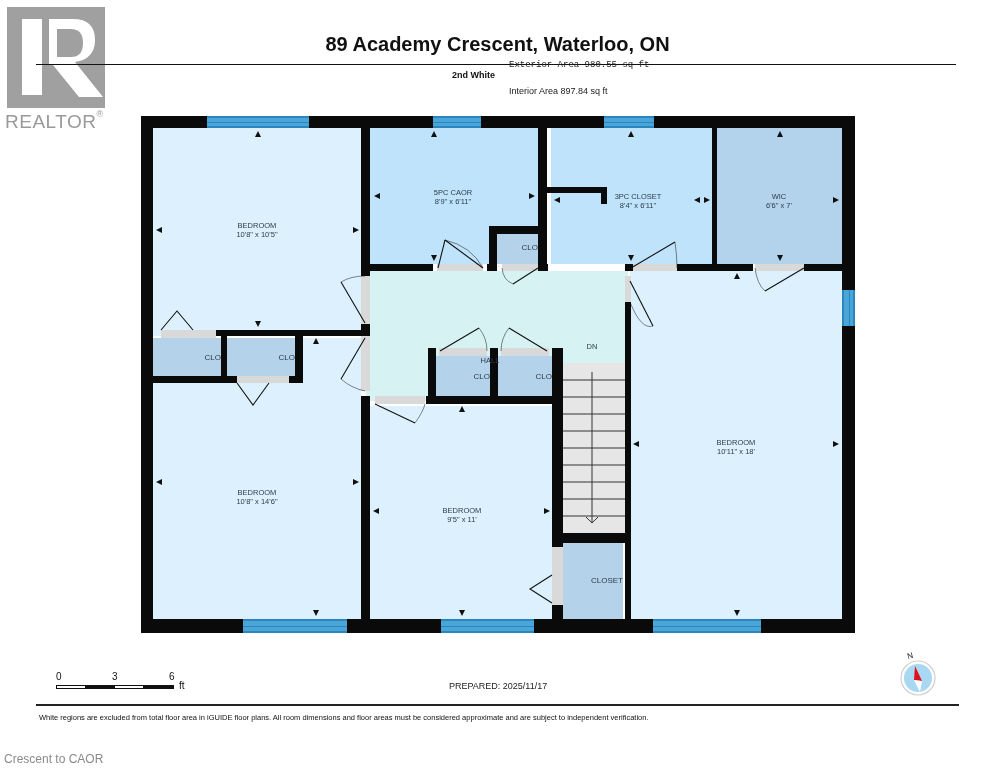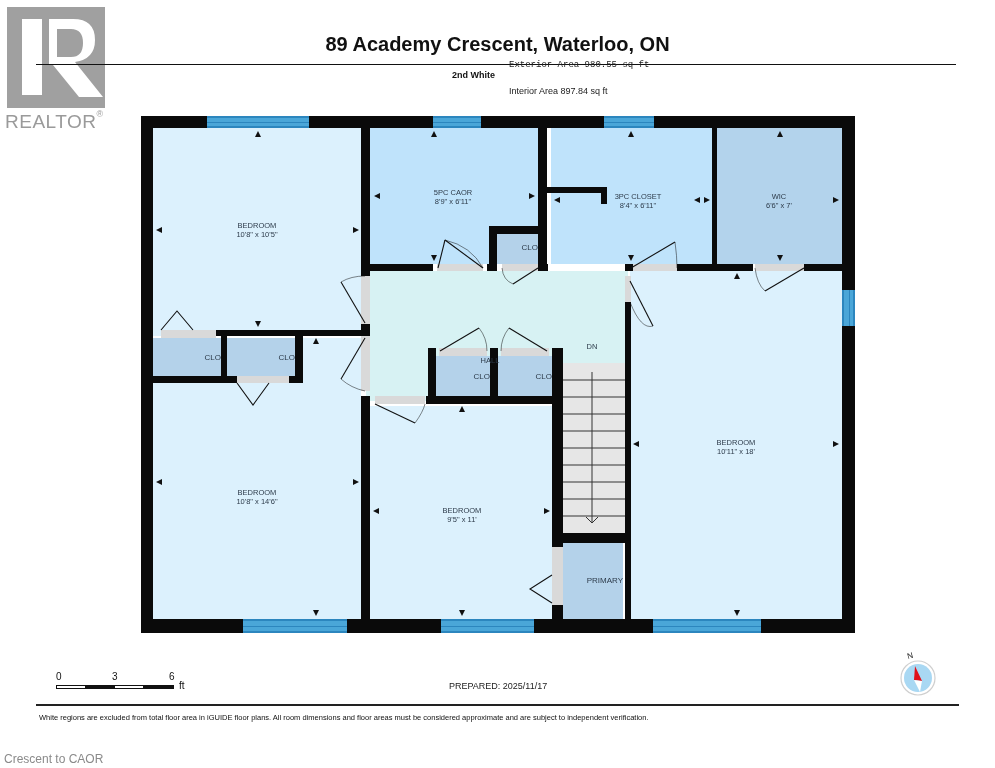--- a/index.html
+++ b/index.html
@@ -244,21 +244,21 @@
     <span class="n">10'8" x 14'6"</span>
   </div>
   <div class="rlabel" style="left:271px;top:390px;width:100px;">
     <span class="n">BEDROOM</span>
     <span class="n">9'5" x 11'</span>
   </div>
   <div class="rlabel" style="left:545px;top:322px;width:100px;">
     <span class="n">BEDROOM</span>
     <span class="n">10'11" x 18'</span>
   </div>
-  <div class="clo-label" style="left:422px;top:460px;width:60px;">PRIMARY</div>
+  <div class="clo-label" style="left:422px;top:460px;width:60px;">CLOSET</div>
   <div class="clo-label" style="left:12px;top:237px;width:68px;">CLO</div>
   <div class="clo-label" style="left:86px;top:237px;width:68px;">CLO</div>
   <div class="clo-label" style="left:295px;top:256px;width:54px;">CLO</div>
   <div class="clo-label" style="left:357px;top:256px;width:54px;">CLO</div>
   <div class="clo-label" style="left:356px;top:127px;width:41px;">CLO</div>
 </div>
 
 <div class="abs scale">
   <span class="scale-num" style="left:1px;">0</span>
   <span class="scale-num" style="left:57px;">3</span>

